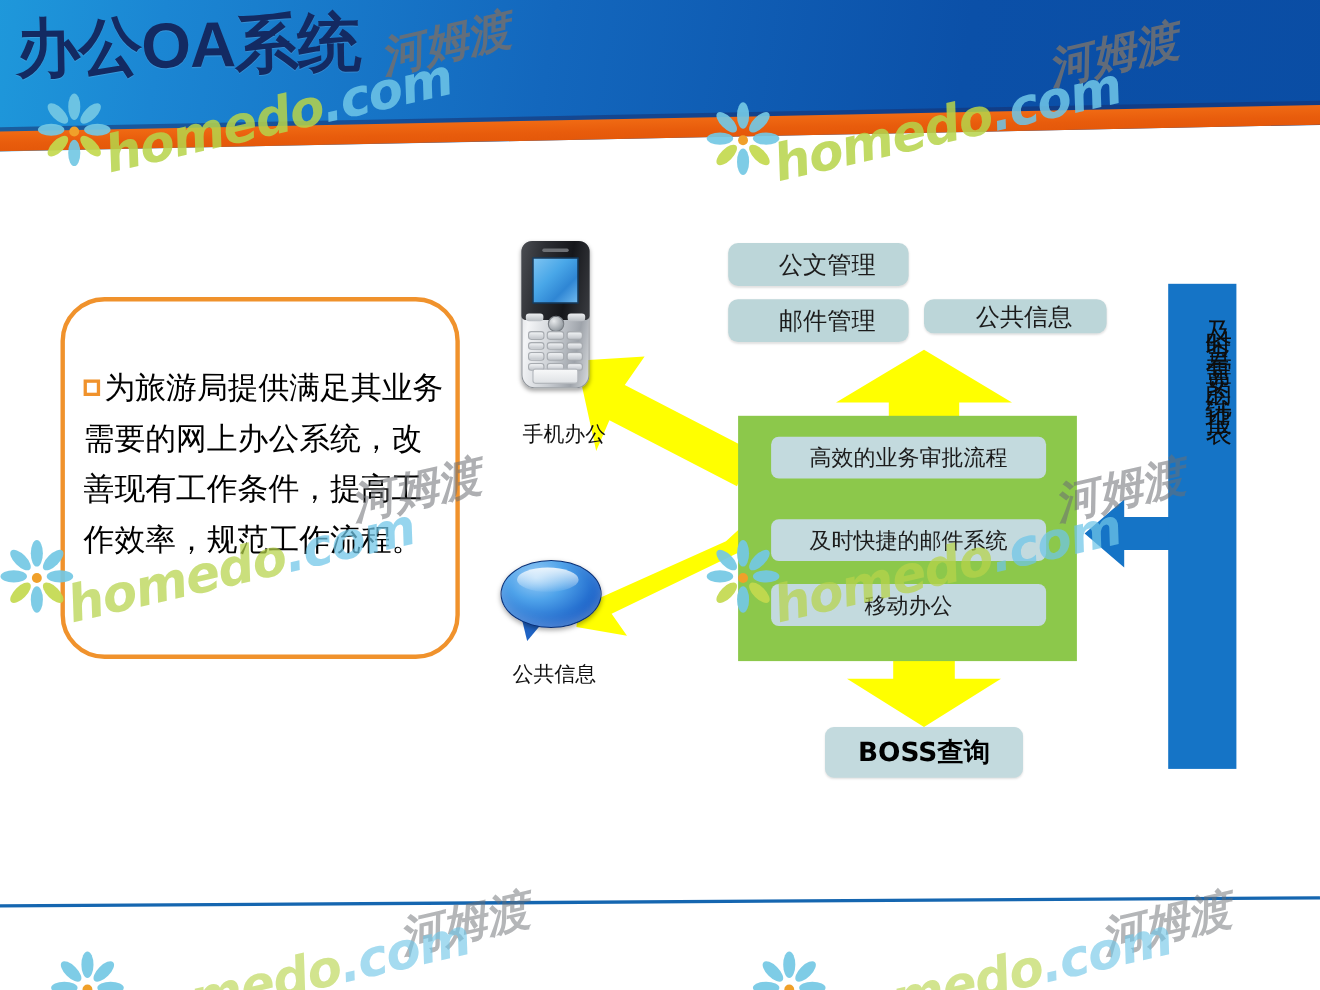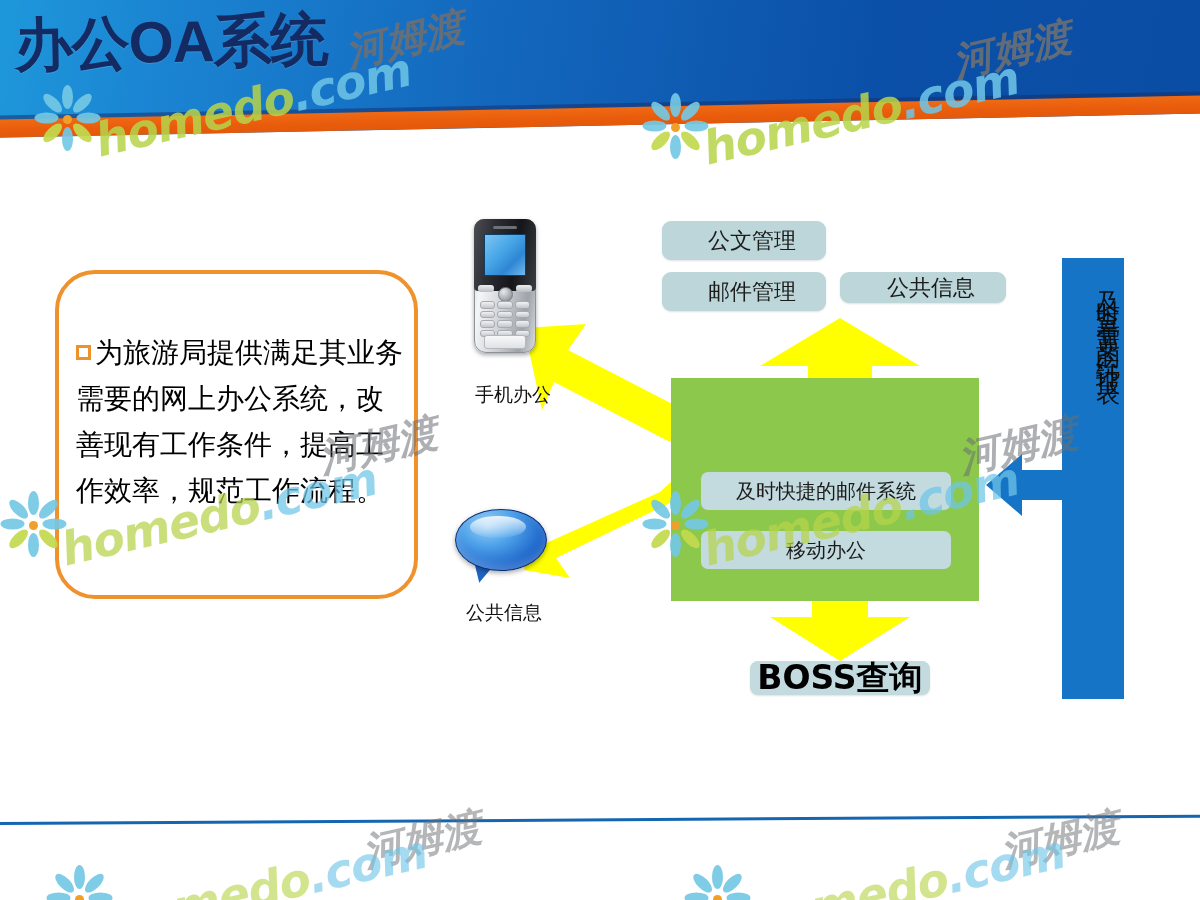--- a/index.html
+++ b/index.html
@@ -86,24 +86,24 @@
     display:flex;align-items:center;justify-content:center;
     font-size:20px;color:#1b1b1b;
     font-family:"DejaVu Serif","Liberation Serif",serif;
   }
   #gi-0{top:19px;}
   #gi-1{top:94px;}
   #gi-2{top:153px;}
 
   
   .boss-box{
-    position:absolute;left:750px;top:661px;width:180px;height:34px;
+    position:absolute;left:750px;top:661px;width:180px;height:46px;
     background:#c3dade;border-radius:8px;
     display:flex;align-items:center;justify-content:center;
-    font-size:33px;font-weight:bold;color:#000;
+    font-size:24px;font-weight:bold;color:#000;
     font-family:"DejaVu Sans","Liberation Sans",sans-serif;
     box-shadow:0 1px 2px rgba(0,0,0,.12);
   }
 
   
   .blue-bar{
     position:absolute;left:1062px;top:258px;width:62px;height:441px;
     background:#1574c6;
   }
   .blue-bar-text{
@@ -296,20 +296,21 @@
     </svg>
   </div>
 
   <div class="arrow" style="left:986px;top:452px;">
     <svg width="78" height="66" viewBox="0 0 78 66">
       <polygon points="0,33 36,2 36,18 78,18 78,48 36,48 36,64" fill="#1574c6"></polygon>
     </svg>
   </div>
 
   <div class="green-panel">
+    <div class="green-item" id="gi-0">高效的业务审批流程</div>
     <div class="green-item" id="gi-1">及时快捷的邮件系统</div>
     <div class="green-item" id="gi-2">移动办公</div>
   </div>
 
   <div class="boss-box">BOSS查询</div>
 
   <div class="blue-bar"></div>
   <div class="blue-bar-text">及时查看需要的统计报表</div>
 
   <div class="phone">

